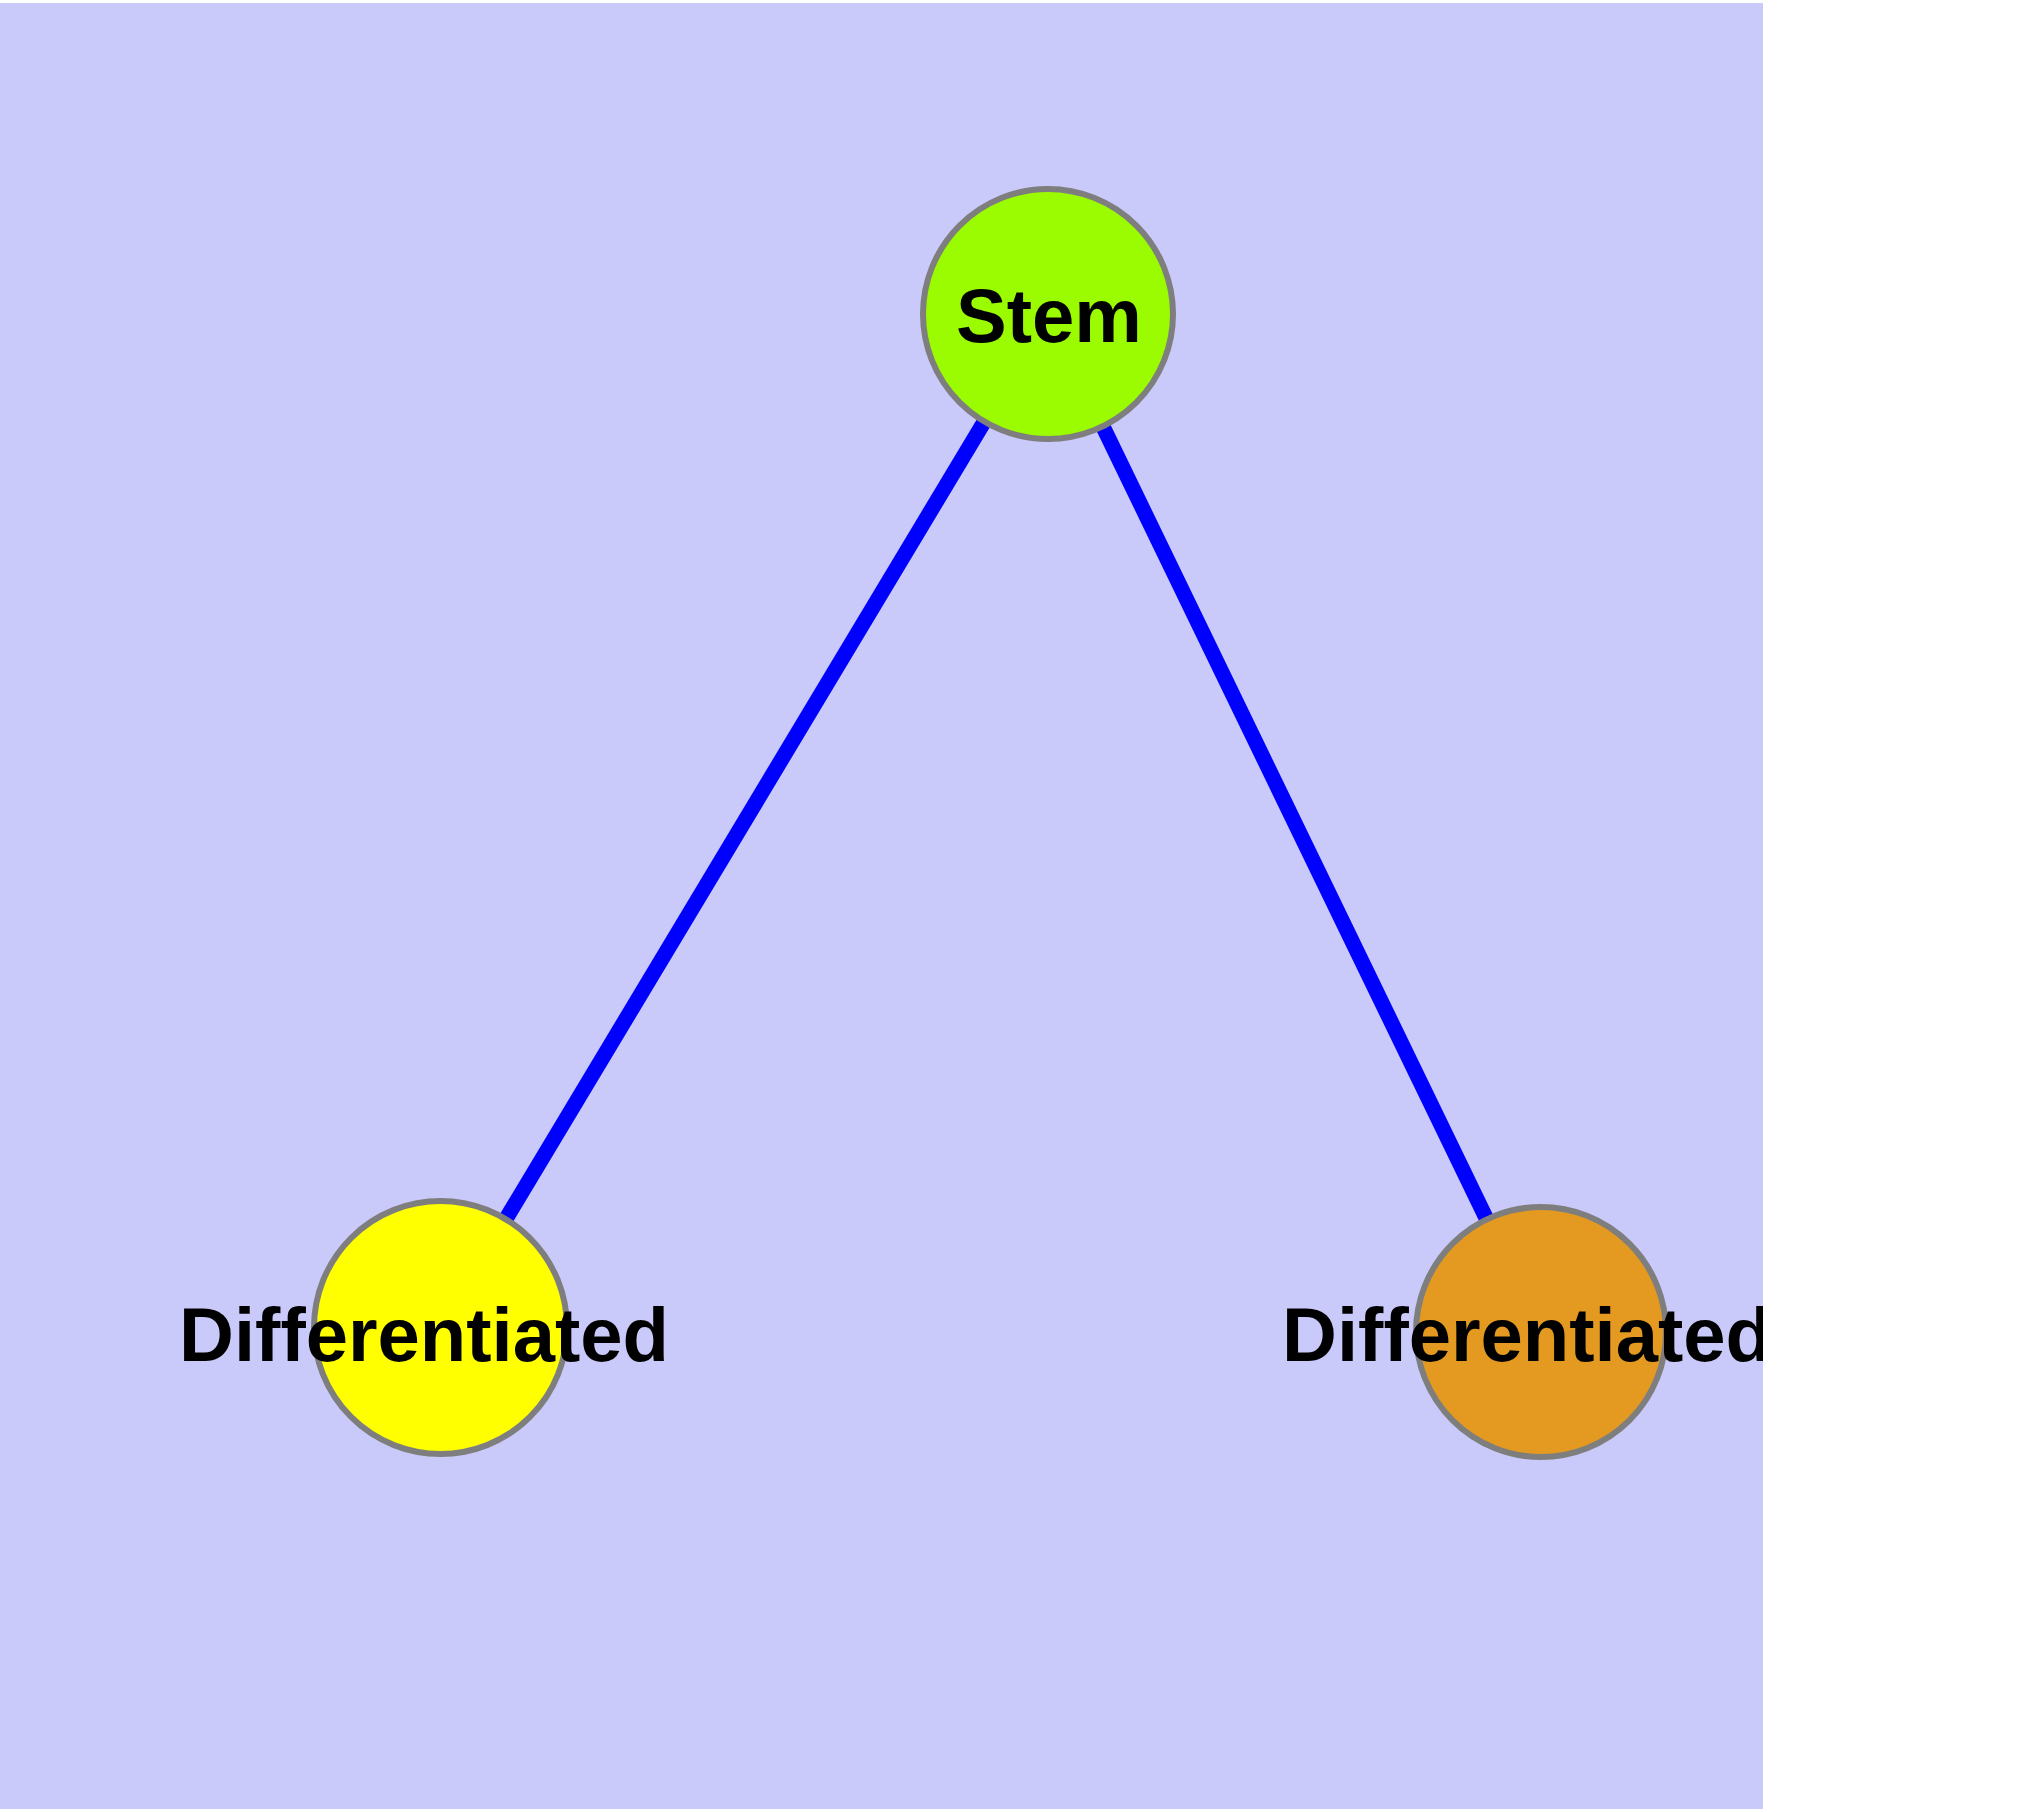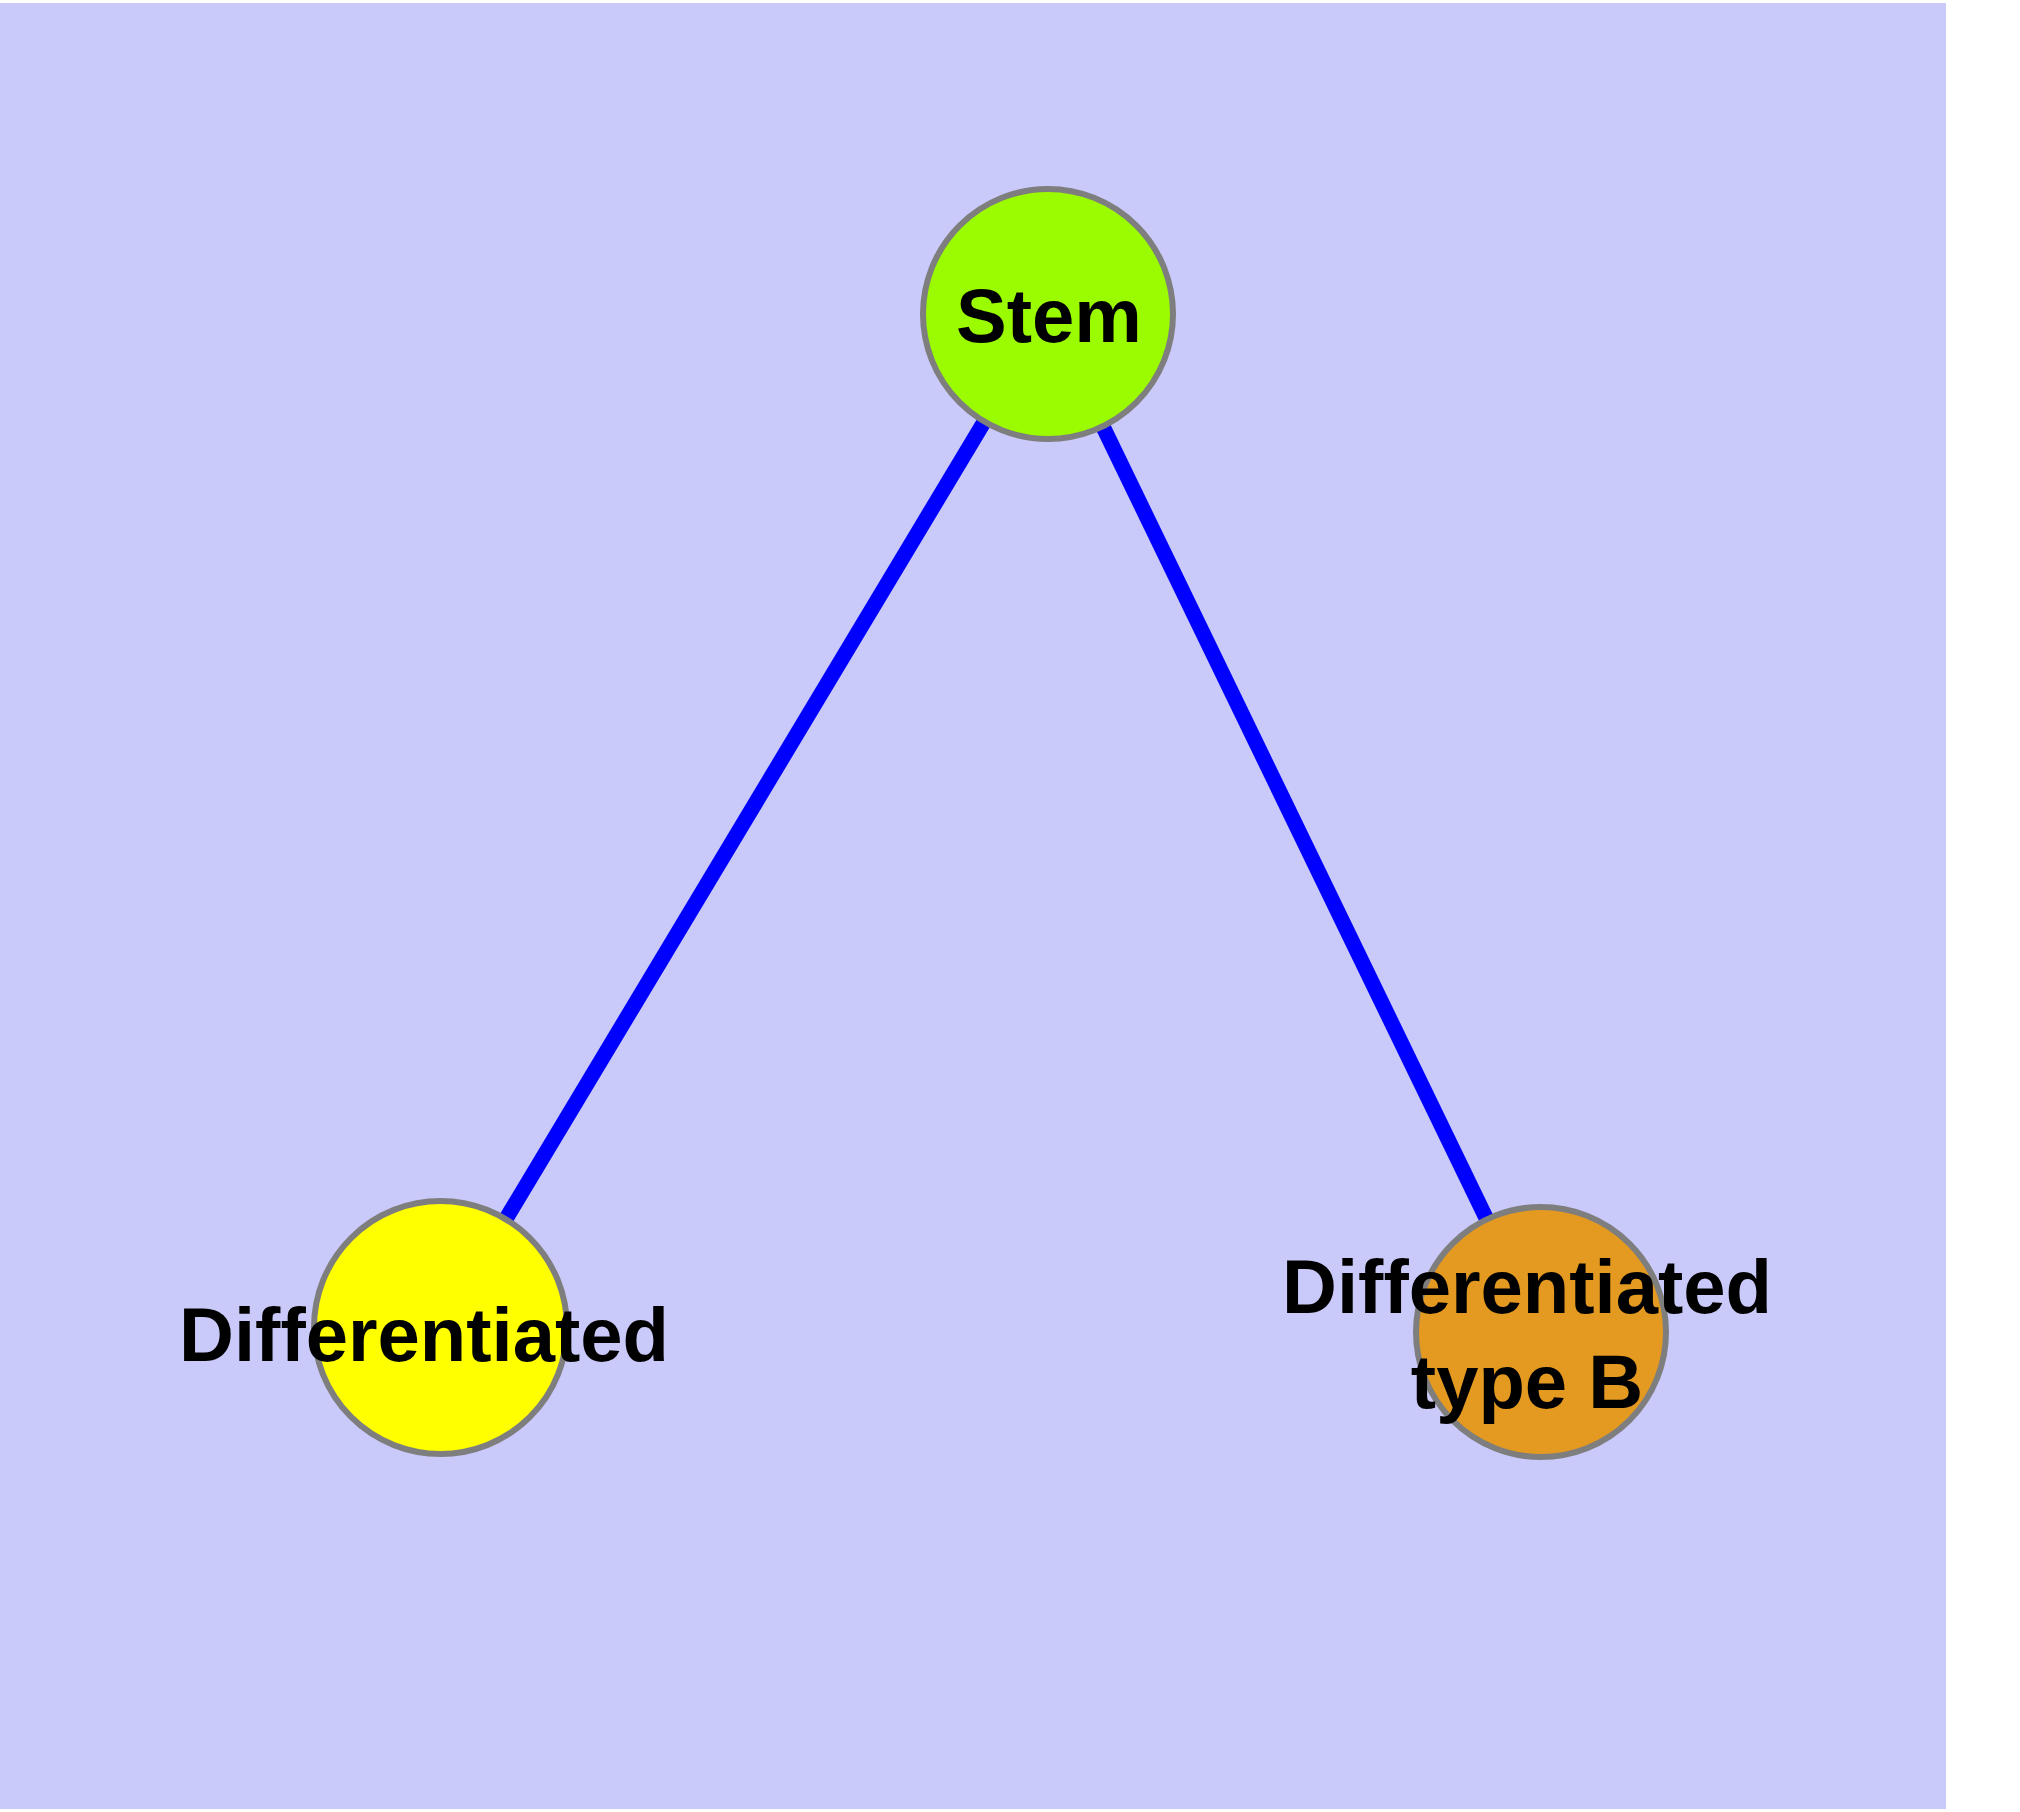--- a/index.html
+++ b/index.html
@@ -1,21 +1,21 @@
 <!DOCTYPE html>
 <html style="font-size:13.6px"><head>
 <meta charset="utf-8">
 <style>
   html, body {
     margin: 0;
     padding: 0;
   }
   .page {
     position: relative;
-    width: 1946px;
+    width: 1763px;
     height: 1812px;
     background: #ffffff;
     overflow: hidden;
     font-family: "Liberation Sans", sans-serif;
   }
   .canvas {
     position: absolute;
     left: 0;
     top: 2.5px;
     width: 2021px;
@@ -75,17 +75,16 @@
   <div class="node-label stem">
     <span>Stem</span>
   </div>
 
   <div class="node-label type-a">
     <span>Differentiated</span>
   </div>
 
   <div class="node-label type-b">
     <span>Differentiated</span>
-    <span>type B</span>
   </div>
 
 </div>
 
 
 </body></html>

